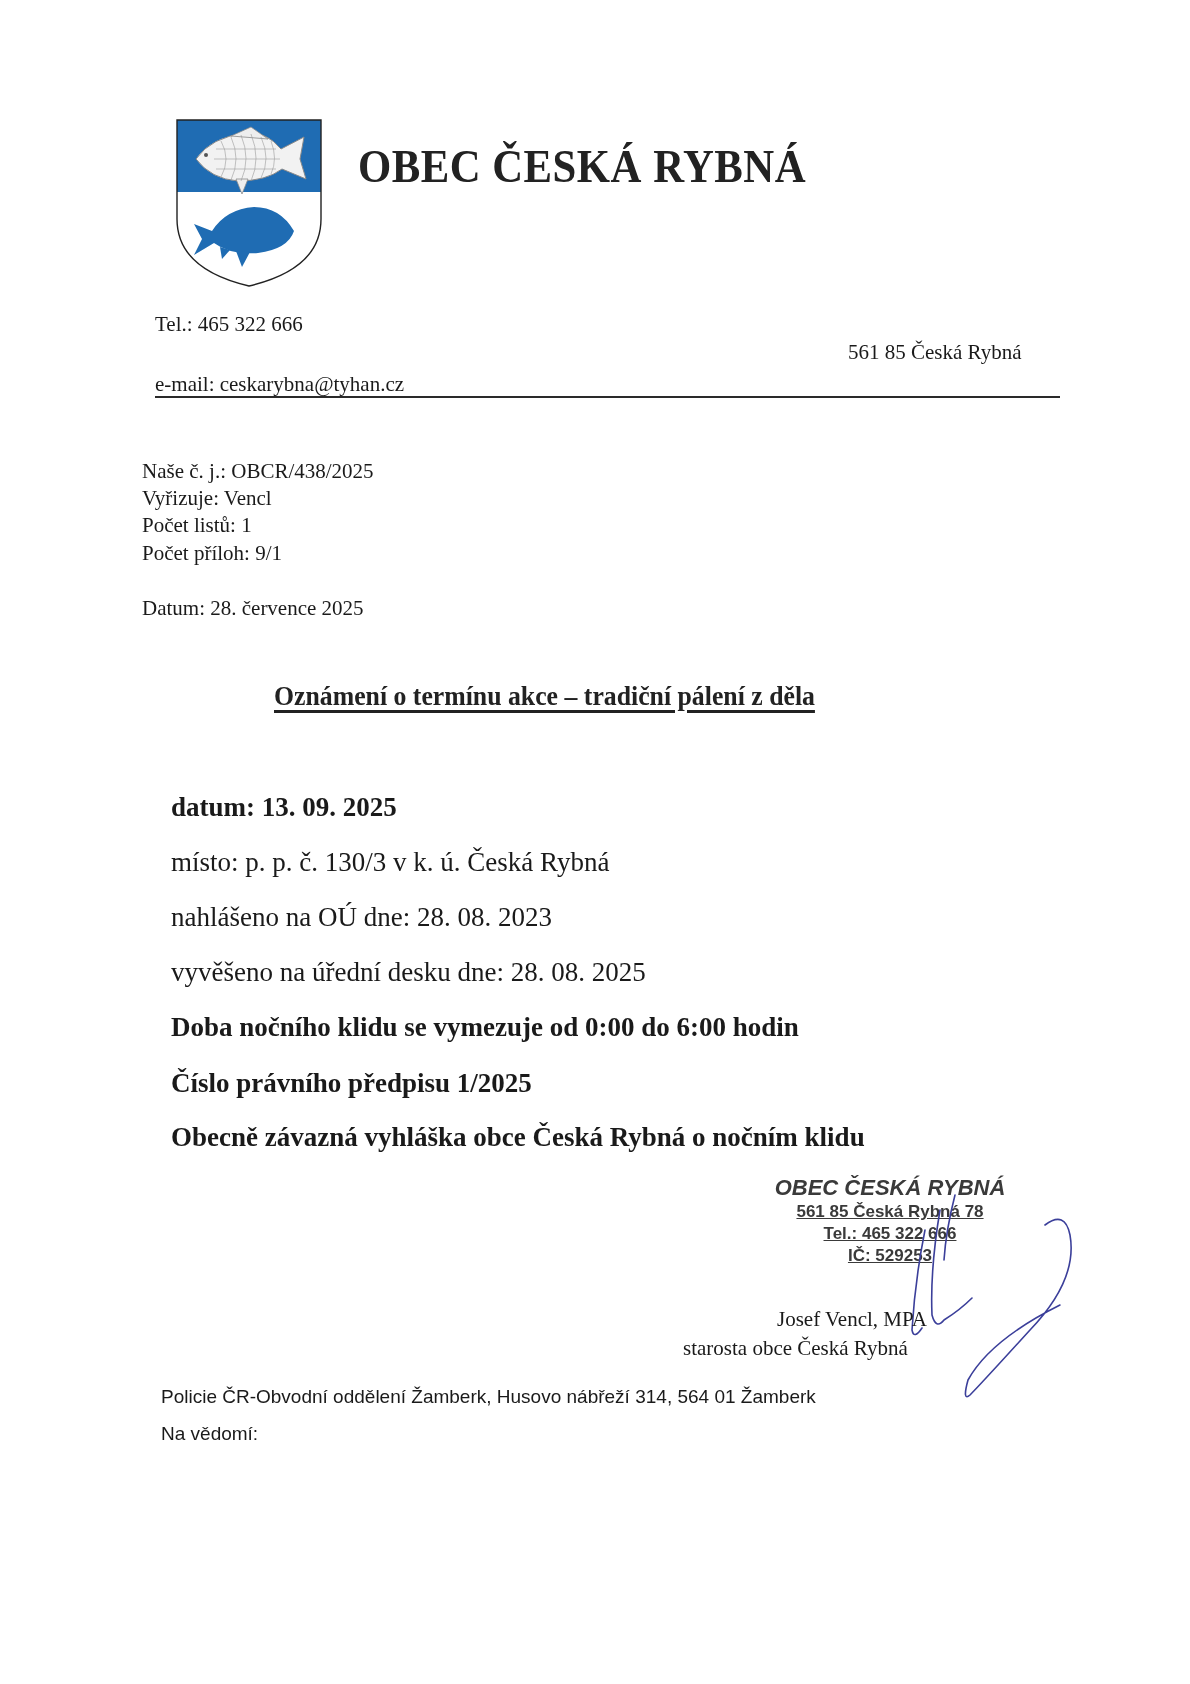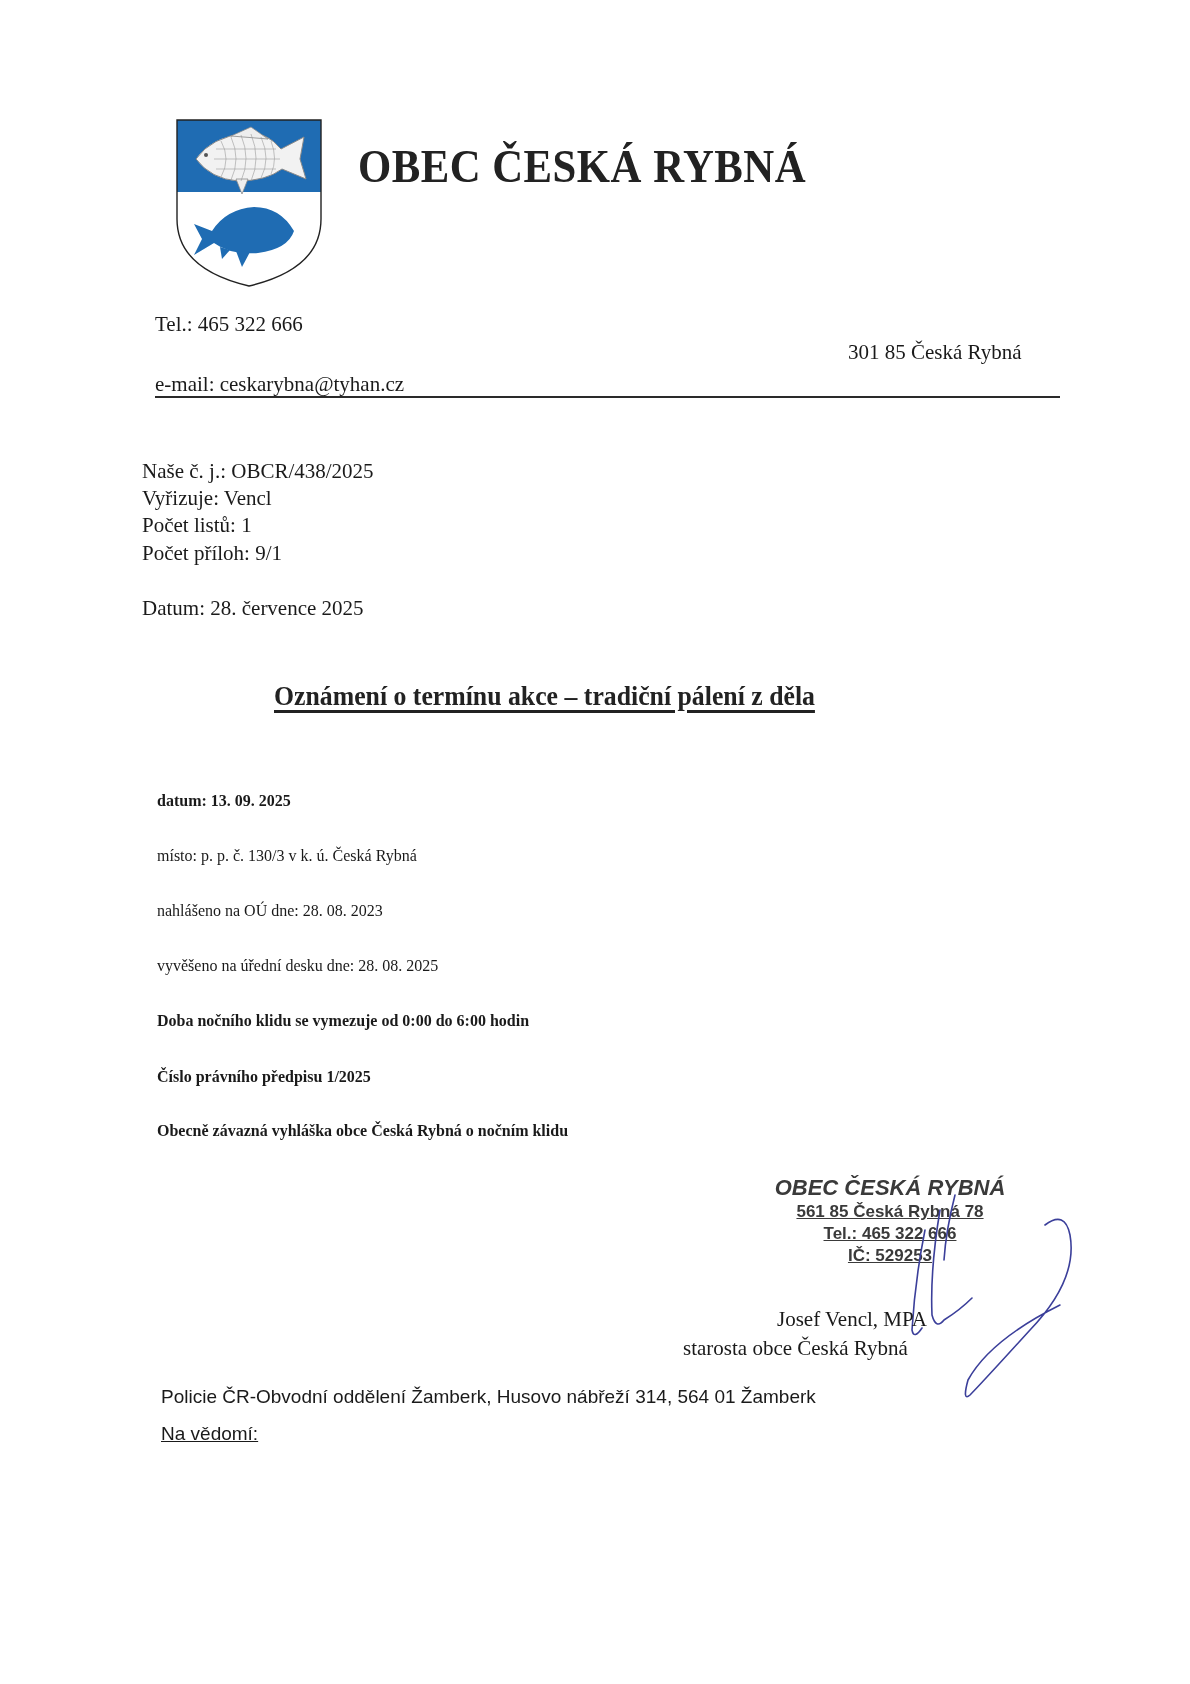--- a/index.html
+++ b/index.html
@@ -13,32 +13,32 @@
 
   .contact { font-size: 21px; line-height: 28px; }
   .tel { left: 155px; top: 310px; }
   .email { left: 155px; top: 338px; margin-top: 32px; }
   .addr-right { left: 848px; top: 338px; }
   .rule { position: absolute; left: 155px; top: 396px; width: 905px; height: 2px; background: #2a2a2a; }
 
   .meta { font-size: 21px; line-height: 27.5px; left: 142px; font-family: Liberation Serif, serif; }
   .heading { left: 274px; top: 680px; font-size: 28px; font-weight: bold; text-decoration: underline; text-decoration-thickness: 3px; text-underline-offset: 5px; color: #222; transform: scaleX(0.92); transform-origin: left top; }
 
-  .line { font-size: 16px; left: 157px; }
+  .line { font-size: 27px; left: 171px; }
   .bold { font-weight: bold; }
 
   .stamp { position: absolute; left: 745px; top: 1175px; width: 290px; text-align: center; color: #3a3a3a; font-family: "Liberation Sans", "DejaVu Sans", sans-serif; font-weight: bold; }
   .stamp .s-title { font-size: 22px; font-style: italic; line-height: 26px; }
   .stamp .s-line { font-size: 17px; line-height: 22px; text-decoration: underline; }
 
   .sign-name { left: 732px; top: 1307px; font-size: 21px; margin-left: 45px; }
   .sign-role { left: 683px; top: 1336px; font-size: 21px; }
   .signature { position: absolute; left: 900px; top: 1190px; width: 190px; height: 220px; }
 
-  .cc-label { left: 161px; top: 1423px; font-size: 19px; text-decoration: underline; }
+  .cc-label { left: 161px; top: 1423px; font-size: 19px; }
   .cc-text { left: 161px; top: 1386px; font-size: 19px; }
 </style>
 </head>
 <body>
 
 <svg class="coat" viewBox="0 0 146 168" xmlns="http://www.w3.org/2000/svg">
   <defs>
     <clipPath id="shield">
       <path d="M1,1 H145 V100 Q145,150 73,167 Q1,150 1,100 Z"></path>
     </clipPath>
@@ -67,21 +67,21 @@
     <path d="M60,132 L66,148 L74,133 Z" fill="#1f6cb3"></path>
     <path d="M44,128 L46,140 L54,131 Z" fill="#1f6cb3"></path>
   </g>
   <path d="M1,1 H145 V100 Q145,150 73,167 Q1,150 1,100 Z" fill="none" stroke="#222" stroke-width="1.4"></path>
 </svg>
 
 <div class="abs serif org-title">OBEC ČESKÁ RYBNÁ</div>
 
 <div class="abs serif contact tel">Tel.: 465 322 666</div>
 <div class="abs serif contact email">e-mail: ceskarybna@tyhan.cz</div>
-<div class="abs serif contact addr-right">301 85 Česká Rybná</div>
+<div class="abs serif contact addr-right">561 85 Česká Rybná</div>
 <div class="rule"></div>
 
 <div class="abs serif meta" style="top:458px">Naše č. j.: OBCR/438/2025</div>
 <div class="abs serif meta" style="top:485px">Vyřizuje: Vencl</div>
 <div class="abs serif meta" style="top:512px">Počet listů: 1</div>
 <div class="abs serif meta" style="top:540px">Počet příloh: 9/1</div>
 <div class="abs serif meta" style="top:595px">Datum: 28. července 2025</div>
 
 <div class="abs serif heading">Oznámení o termínu akce – tradiční pálení z děla</div>
 

